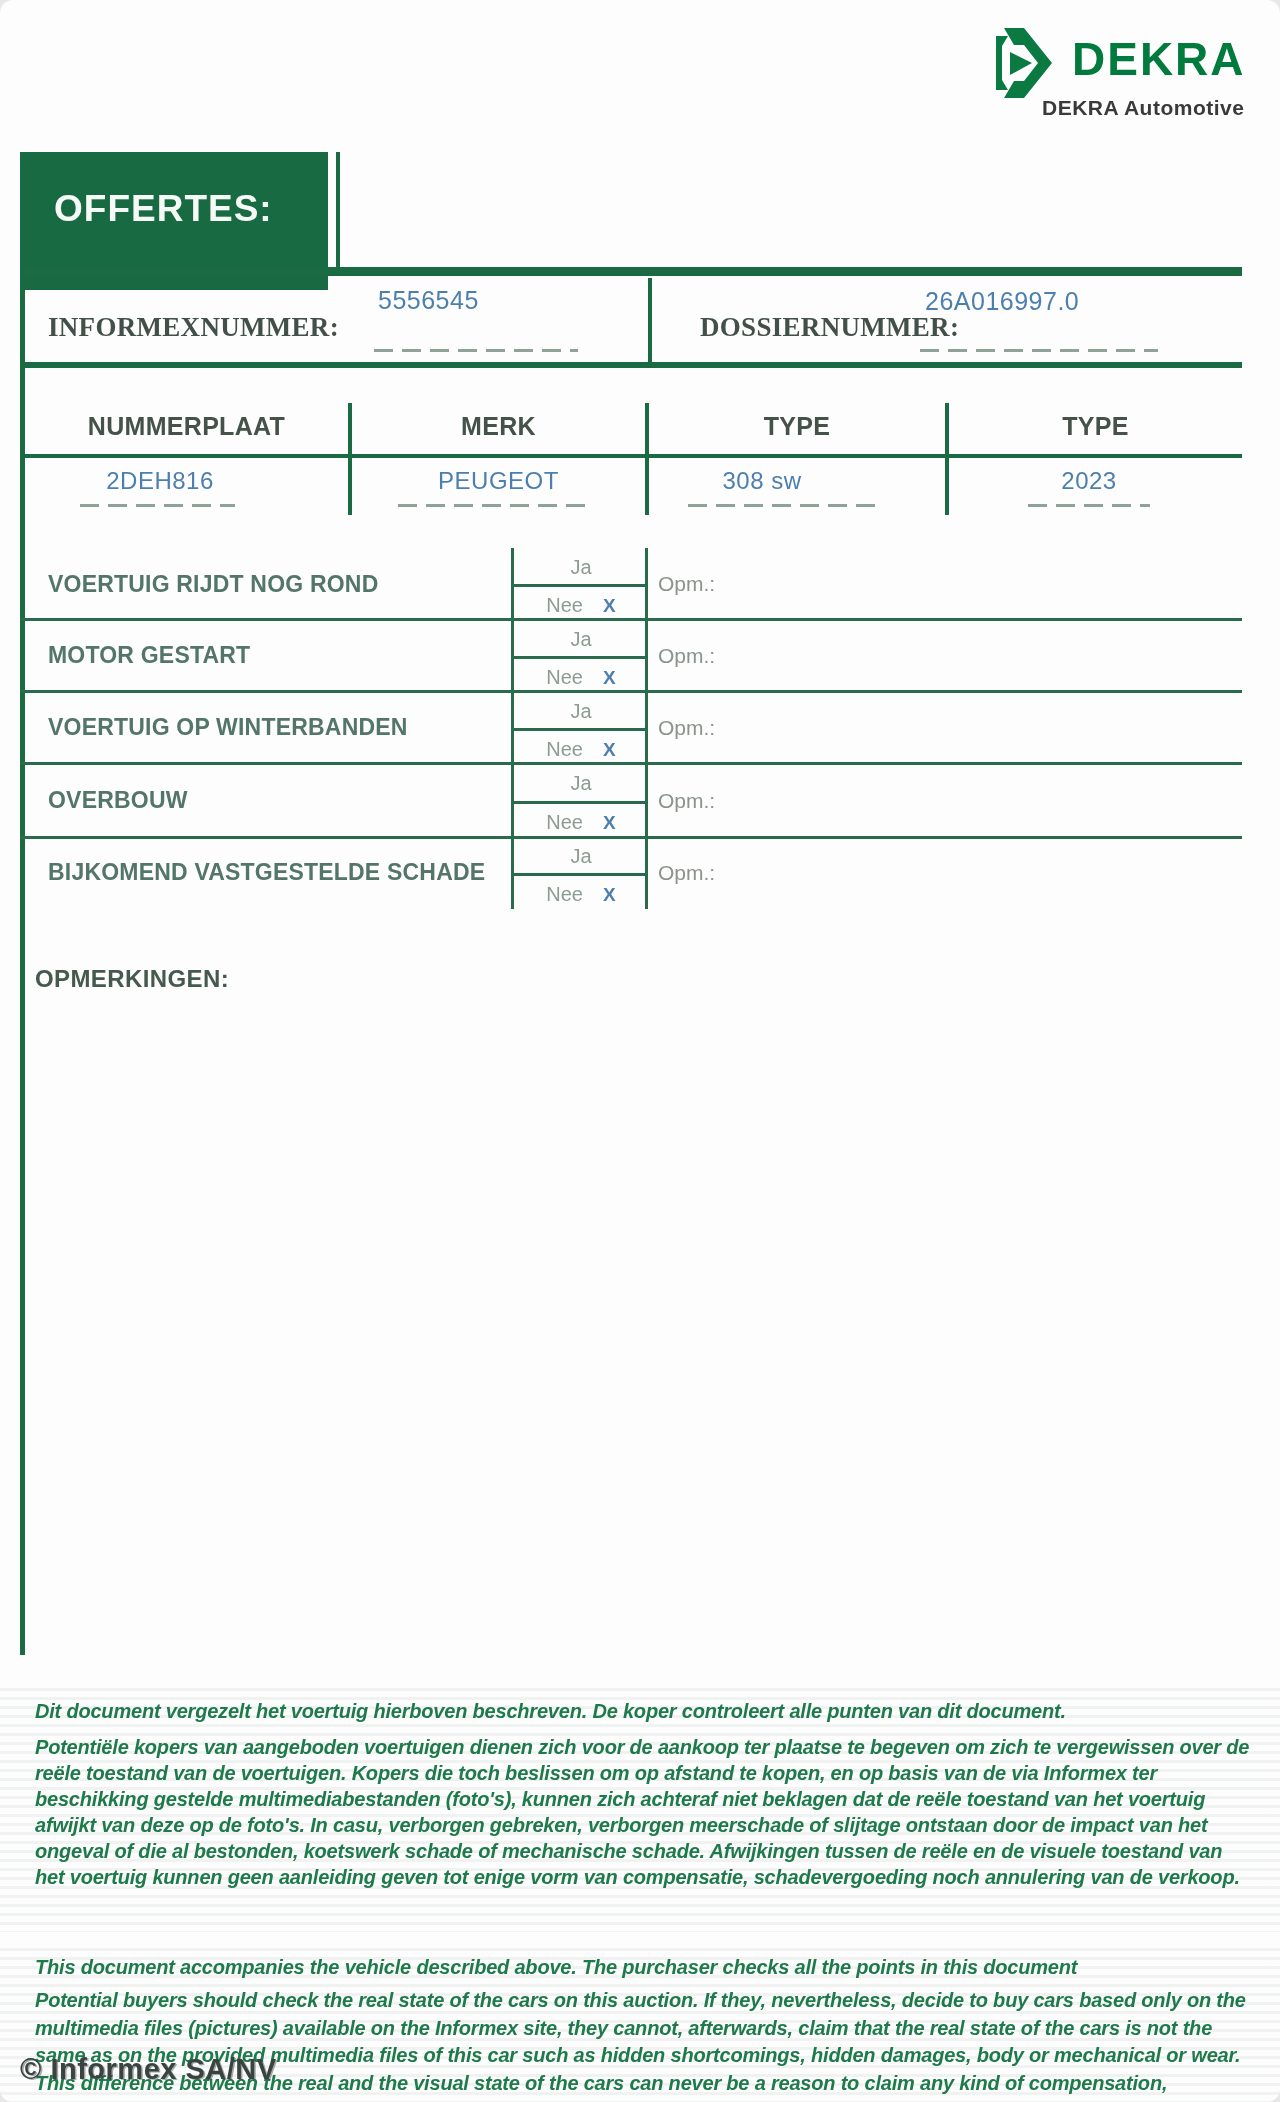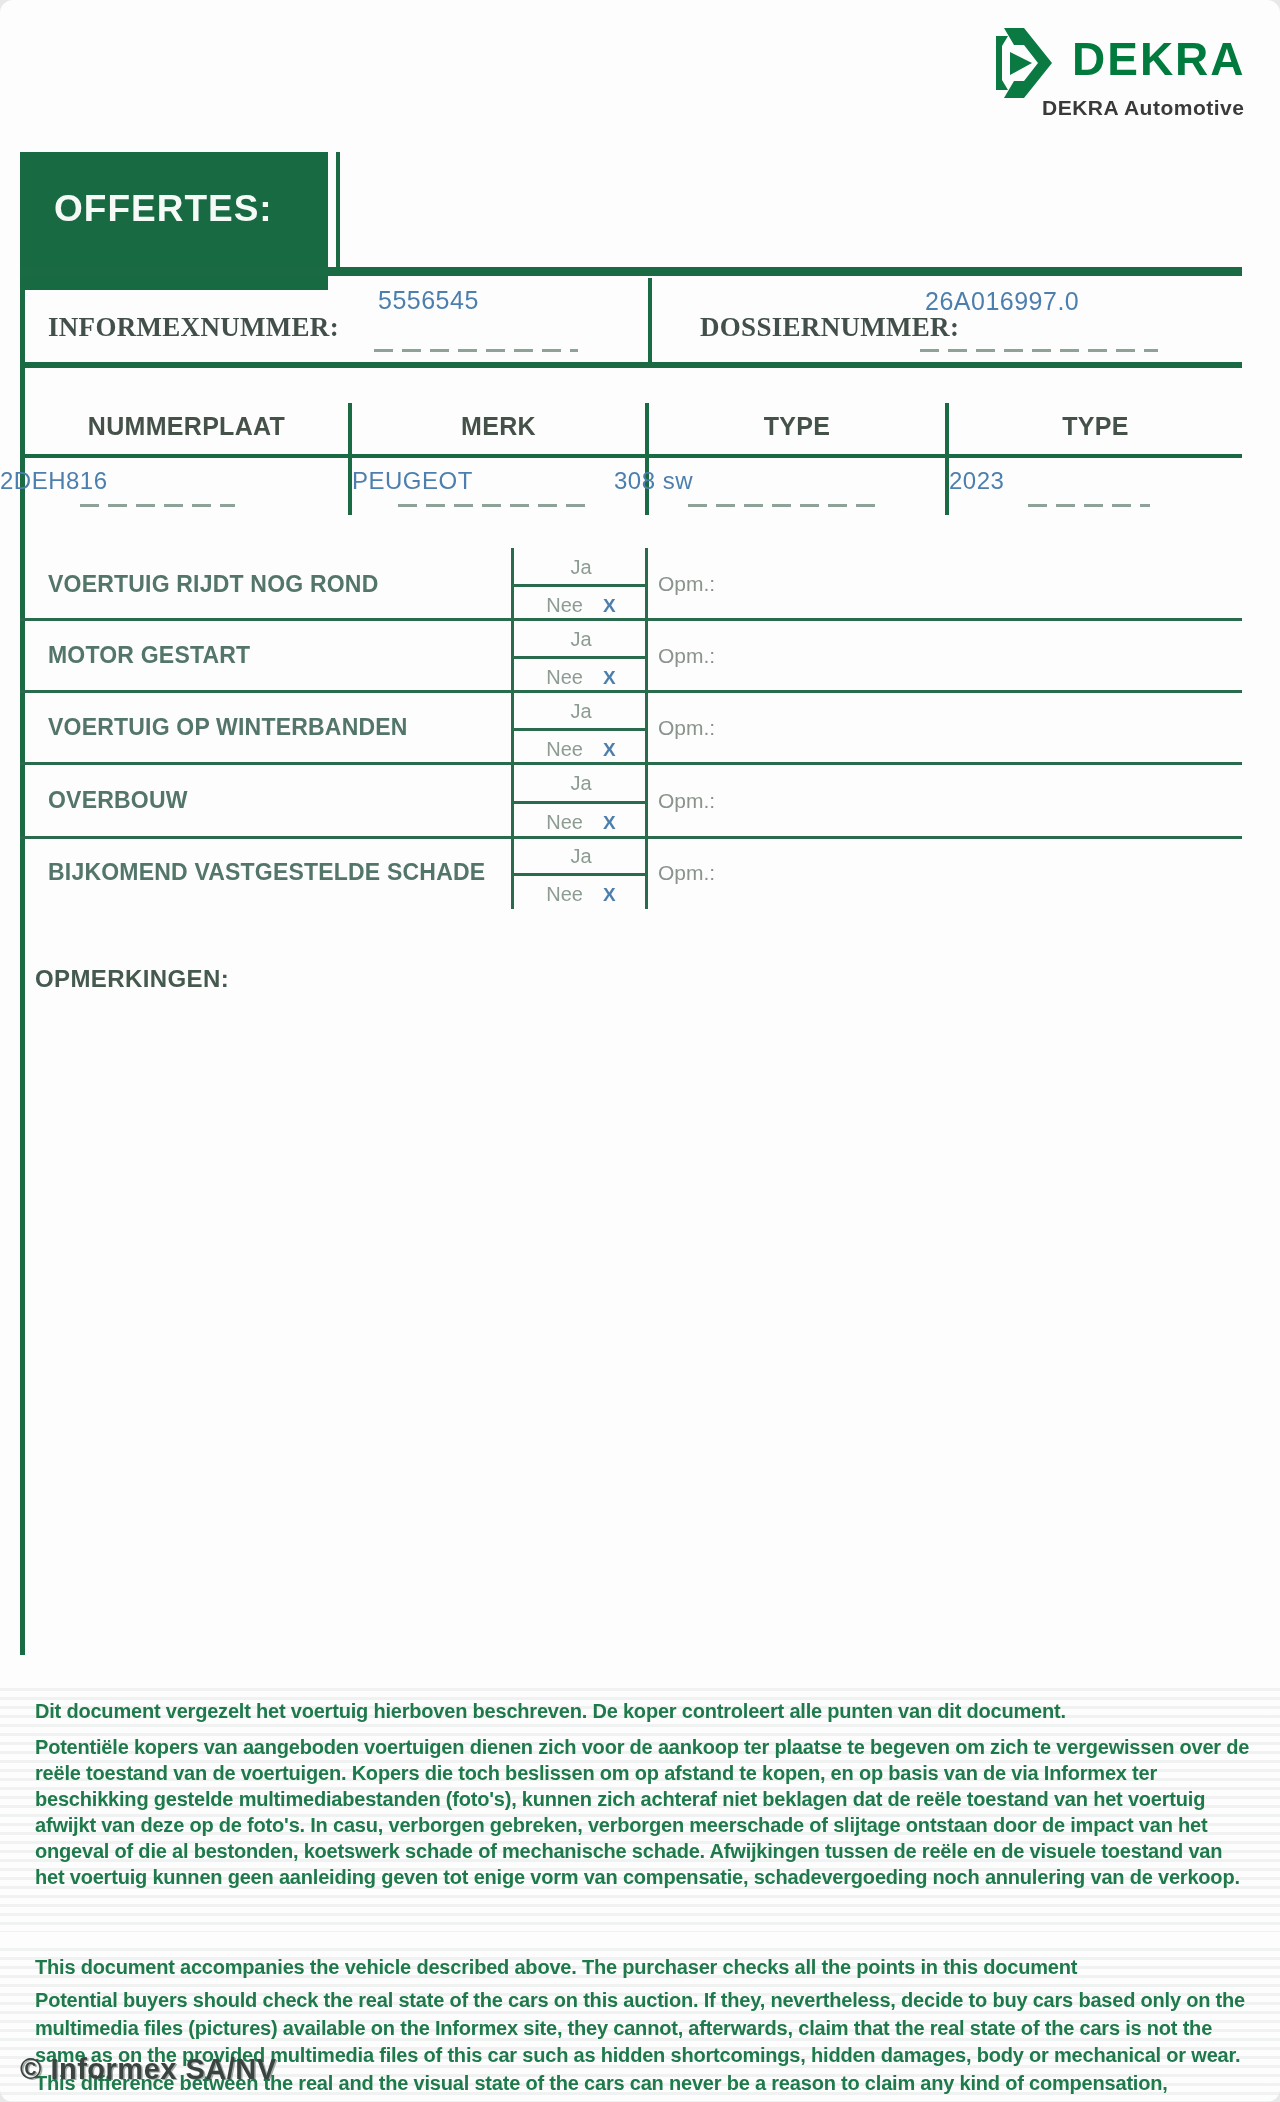--- a/index.html
+++ b/index.html
@@ -20,33 +20,33 @@
   .off-box{background:#176a41;color:#f5faf7;font-size:37px;font-weight:bold;
            letter-spacing:1px;line-height:113px;padding-left:32px;box-sizing:border-box;}
 
   
   .ref-label{font-size:27px;font-weight:bold;color:#43504a;letter-spacing:0.3px;font-family:Liberation Serif, serif;}
   .blue-val{color:#4d7fae;font-size:25px;letter-spacing:0.5px;}
   .dash{height:3px;background:repeating-linear-gradient(90deg,#8fa298 0 19px,rgba(0,0,0,0) 19px 28px);}
 
   
   .tbl-head{font-size:25px;font-weight:bold;color:#45524a;text-align:center;letter-spacing:0.3px;}
-  .tbl-val{font-size:24px;color:#4d7fae;text-align:left;letter-spacing:0.5px;}
+  .tbl-val{font-size:24px;color:#4d7fae;text-align:center;letter-spacing:0.5px;}
 
   
   .chk-label{font-size:23px;font-weight:bold;color:#53756a;letter-spacing:0.2px;white-space:nowrap;}
   .yn-cell{width:134px;text-align:center;font-size:20px;color:#8d9c92;}
   .nee-cell{display:flex;justify-content:center;gap:20px;align-items:baseline;}
   .x-mark{color:#4d7fae;font-weight:bold;font-size:19px;}
   .opm{font-size:21px;color:#8b948c;}
 
   .section-label{font-size:24px;font-weight:bold;color:#45594e;letter-spacing:0.4px;}
 
   
-  .disc{font-weight:bold;color:#1e7a4b;font-size:20px;letter-spacing:-0.2px;}
+  .disc{font-style:italic;font-weight:bold;color:#1e7a4b;font-size:20px;letter-spacing:-0.2px;}
   .disc-body{width:1215px;line-height:26px;}
   .disc-body-en{width:1215px;line-height:27.5px;}
   .scan{background:repeating-linear-gradient(180deg,rgba(140,150,144,0.10) 0 3px,rgba(255,255,255,0) 3px 9px);}
 
   .copyright{font-size:29px;font-weight:bold;color:#394440;letter-spacing:0.5px;
              text-shadow:1.5px 1px 0 rgba(57,68,64,0.45);z-index:5;}
 </style>
 </head>
 <body>
 

